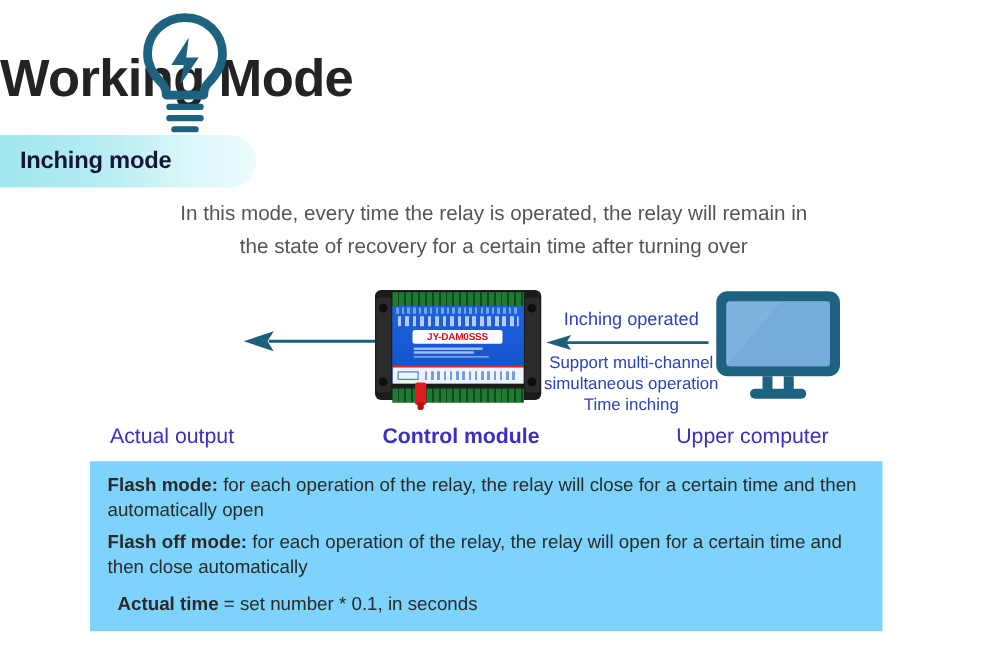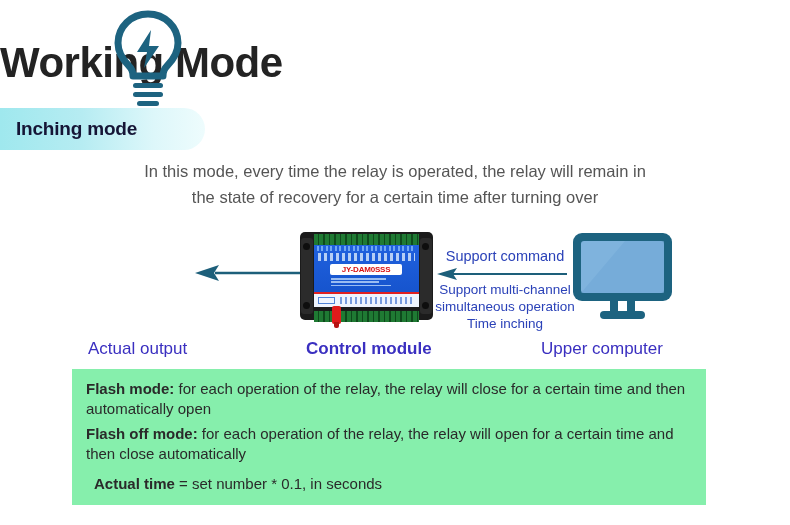--- a/index.html
+++ b/index.html
@@ -295,21 +295,21 @@
   .cap-2 { left: 306px; font-weight: bold; }
   .cap-3 { left: 541px; }
 
   
   .notes-box {
     position: absolute;
     left: 72px;
     top: 369px;
     width: 634px;
     height: 136px;
-    background: #86efac;
+    background: #7dd3fc;
     box-sizing: border-box;
     padding: 10px 14px 0 14px;
   }
   .note {
     font-size: 15px;
     color: #2a2a2a;
     line-height: 20px;
     margin-bottom: 5px;
   }
   .note b { font-weight: bold; }
@@ -367,21 +367,21 @@
         <i></i>
         <i></i>
         <i></i>
       </div>
     <div class="pcb-redline"></div>
     <div class="pcb-bottom-white"></div>
   </div>
   <div class="module-connector"></div>
 </div>
 
-<div class="inching-command">Support command</div>
+<div class="inching-command">Inching operated</div>
 
 <div class="arrow-left-2">
   <svg class="svg-fit" viewBox="0 0 130 16" xmlns="http://www.w3.org/2000/svg">
     <line x1="16" y1="8" x2="130" y2="8" stroke="#1d5f7a" stroke-width="2.2"></line>
     <polygon points="0,8 20,2 16,8 20,14" fill="#1d5f7a"></polygon>
   </svg>
 </div>
 
 <div class="support-lines">
   <div>Support multi-channel</div>

